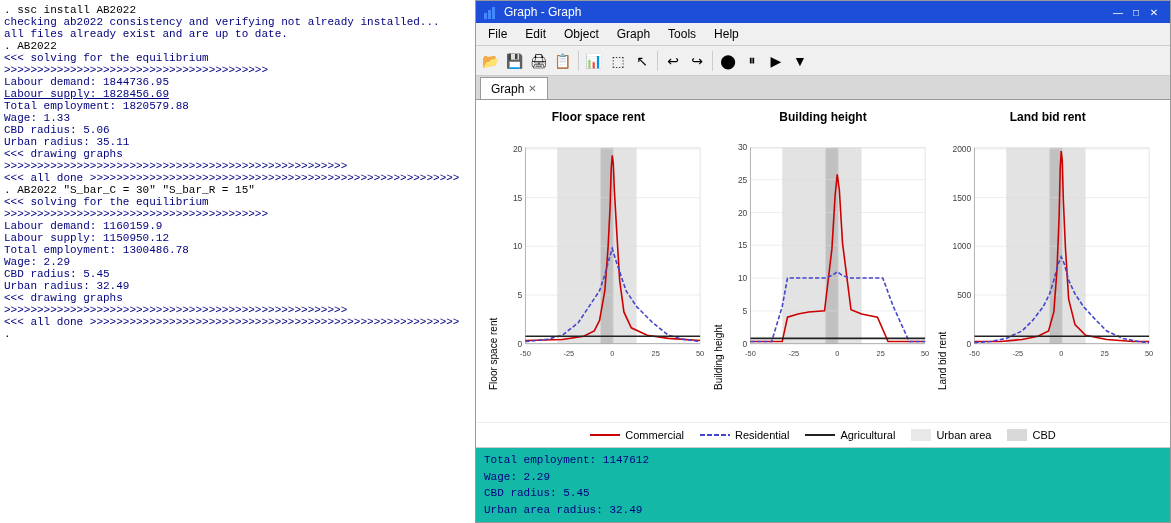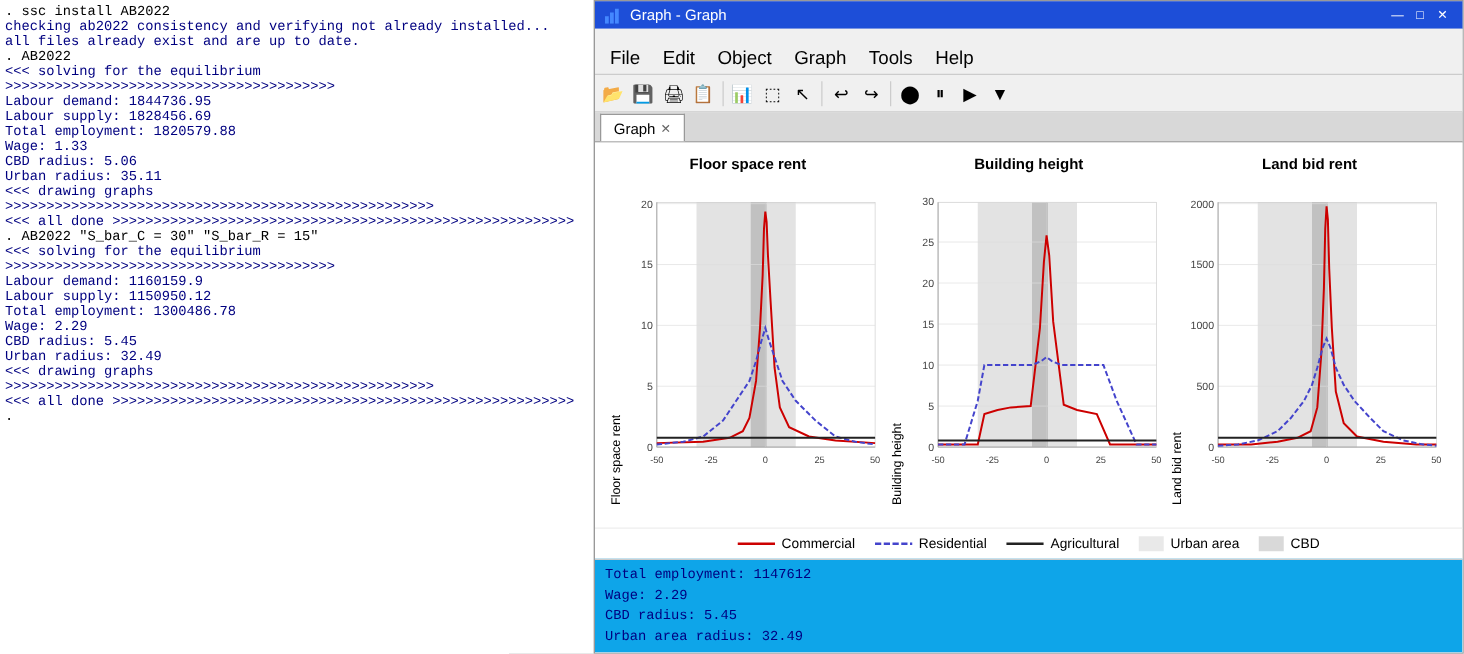--- a/index.html
+++ b/index.html
@@ -65,22 +65,21 @@
       background: #f0f0f0;
       display: flex;
       align-items: center;
       padding: 2px 4px;
       border-bottom: 1px solid #ccc;
       gap: 2px;
     }
     .menu-item {
       padding: 2px 8px;
       cursor: pointer;
-      font-size: 15px;
-      margin-top: 11px;
+      font-size: 12px;
     }
 
     
     #toolbar {
       background: #f0f0f0;
       display: flex;
       align-items: center;
       padding: 2px 4px;
       border-bottom: 1px solid #ccc;
       gap: 2px;
@@ -203,21 +202,21 @@
       gap: 5px;
     }
     .legend-swatch {
       width: 20px;
       height: 12px;
       opacity: 0.4;
     }
 
     
     #status-bar {
-      background: #0ea5e9;
+      background: #14b8a6;
       border-top: 1px solid #ccc;
       padding: 4px 8px;
       font-size: 11px;
       color: #000080;
       font-family: 'Courier New', monospace;
       line-height: 1.5;
     }
 
     
     #right-scrollbar {
@@ -239,21 +238,21 @@
 <body>
 
 <div id="terminal">
     <div style="color: rgb(0, 0, 0);">. ssc install AB2022</div>
     <div style="color: rgb(0, 0, 128);">checking ab2022 consistency and verifying not already installed...</div>
     <div style="color: rgb(0, 0, 128);">all files already exist and are up to date.</div>
     <div style="color: rgb(0, 0, 128);"></div>
     <div style="color: rgb(0, 0, 0);">. AB2022</div>
     <div style="color: rgb(0, 0, 128);">&lt;&lt;&lt; solving for the equilibrium &gt;&gt;&gt;&gt;&gt;&gt;&gt;&gt;&gt;&gt;&gt;&gt;&gt;&gt;&gt;&gt;&gt;&gt;&gt;&gt;&gt;&gt;&gt;&gt;&gt;&gt;&gt;&gt;&gt;&gt;&gt;&gt;&gt;&gt;&gt;&gt;&gt;&gt;&gt;&gt;</div>
     <div style="color: rgb(0, 0, 128);">Labour demand: 1844736.95</div>
-    <div style="color: rgb(0, 0, 128);">Labour supply: 1828456.69</div>
+    <div style="color: rgb(0, 0, 128); text-decoration: underline;">Labour supply: 1828456.69</div>
     <div style="color: rgb(0, 0, 128);">Total employment: 1820579.88</div>
     <div style="color: rgb(0, 0, 128);">Wage: 1.33</div>
     <div style="color: rgb(0, 0, 128);">CBD radius: 5.06</div>
     <div style="color: rgb(0, 0, 128);">Urban radius: 35.11</div>
     <div style="color: rgb(0, 0, 128);">&lt;&lt;&lt; drawing graphs &gt;&gt;&gt;&gt;&gt;&gt;&gt;&gt;&gt;&gt;&gt;&gt;&gt;&gt;&gt;&gt;&gt;&gt;&gt;&gt;&gt;&gt;&gt;&gt;&gt;&gt;&gt;&gt;&gt;&gt;&gt;&gt;&gt;&gt;&gt;&gt;&gt;&gt;&gt;&gt;&gt;&gt;&gt;&gt;&gt;&gt;&gt;&gt;&gt;&gt;&gt;&gt;</div>
     <div style="color: rgb(0, 0, 128);">&lt;&lt;&lt; all done &gt;&gt;&gt;&gt;&gt;&gt;&gt;&gt;&gt;&gt;&gt;&gt;&gt;&gt;&gt;&gt;&gt;&gt;&gt;&gt;&gt;&gt;&gt;&gt;&gt;&gt;&gt;&gt;&gt;&gt;&gt;&gt;&gt;&gt;&gt;&gt;&gt;&gt;&gt;&gt;&gt;&gt;&gt;&gt;&gt;&gt;&gt;&gt;&gt;&gt;&gt;&gt;&gt;&gt;&gt;&gt;</div>
     <div style="color: rgb(0, 0, 128);"></div>
     <div style="color: rgb(0, 0, 0);">. AB2022 "S_bar_C = 30" "S_bar_R = 15"</div>
     <div style="color: rgb(0, 0, 128);">&lt;&lt;&lt; solving for the equilibrium &gt;&gt;&gt;&gt;&gt;&gt;&gt;&gt;&gt;&gt;&gt;&gt;&gt;&gt;&gt;&gt;&gt;&gt;&gt;&gt;&gt;&gt;&gt;&gt;&gt;&gt;&gt;&gt;&gt;&gt;&gt;&gt;&gt;&gt;&gt;&gt;&gt;&gt;&gt;&gt;</div>
     <div style="color: rgb(0, 0, 128);">Labour demand: 1160159.9</div>

